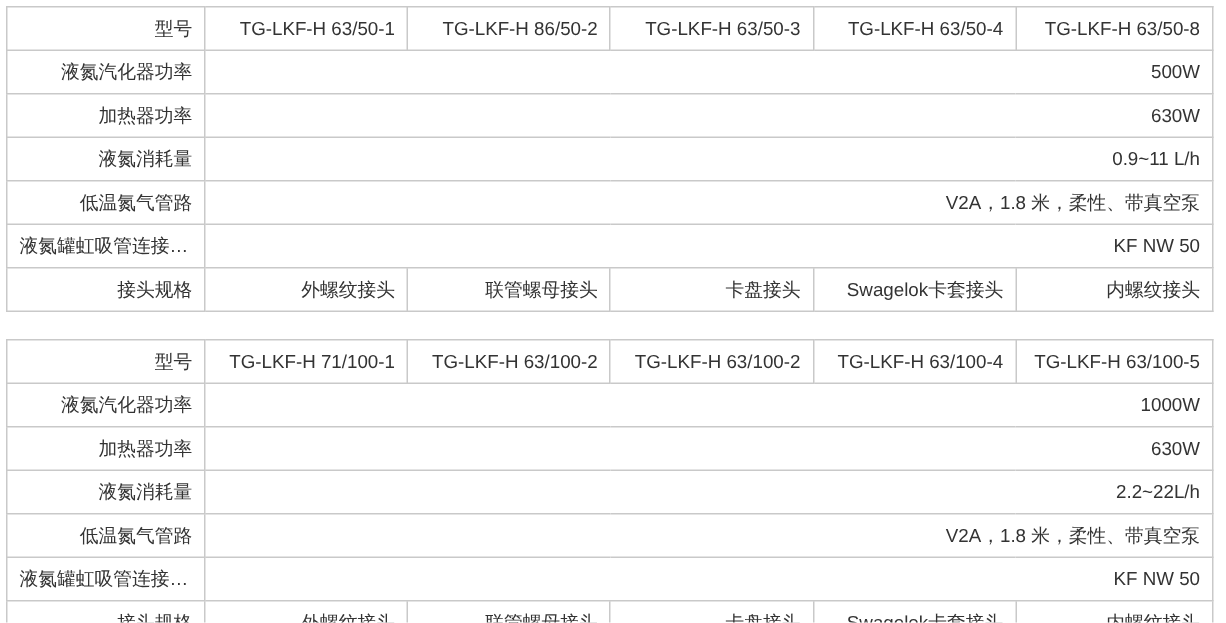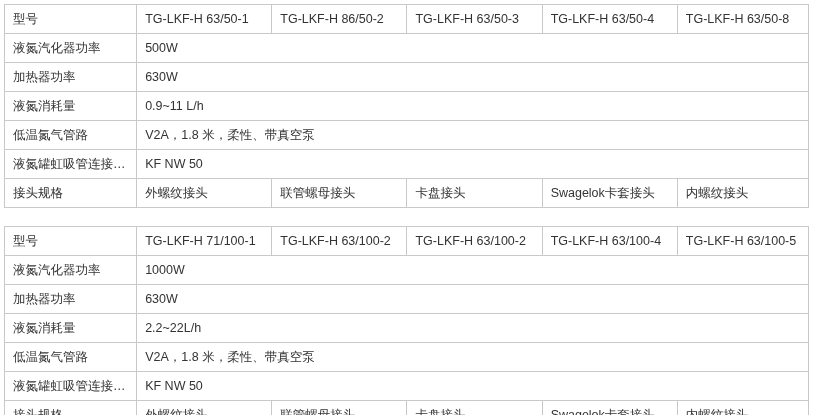--- a/index.html
+++ b/index.html
@@ -36,31 +36,32 @@
     padding: 0 8px;
     height: 28px;
     font-size: 12.5px;
     line-height: 28px;
     color: #333333;
     overflow: hidden;
     white-space: nowrap;
     text-overflow: ellipsis;
     background: #ffffff;
     vertical-align: middle;
+    text-align: right;
   }
   .label-cell {
     width: 132px;
     background: #ffffff;
     color: #2f2f2f;
   }
   .spec-table tr.header-row td {
     font-size: 12.5px;
   }
   .spec-table tr.header-row td.model-cell {
-    text-align: left;
+    text-align: right;
   }
 </style>
 </head>
 <body>
 
 <div class="page">
 
   <table class="spec-table first">
     <colgroup>
       <col style="width:132px">

